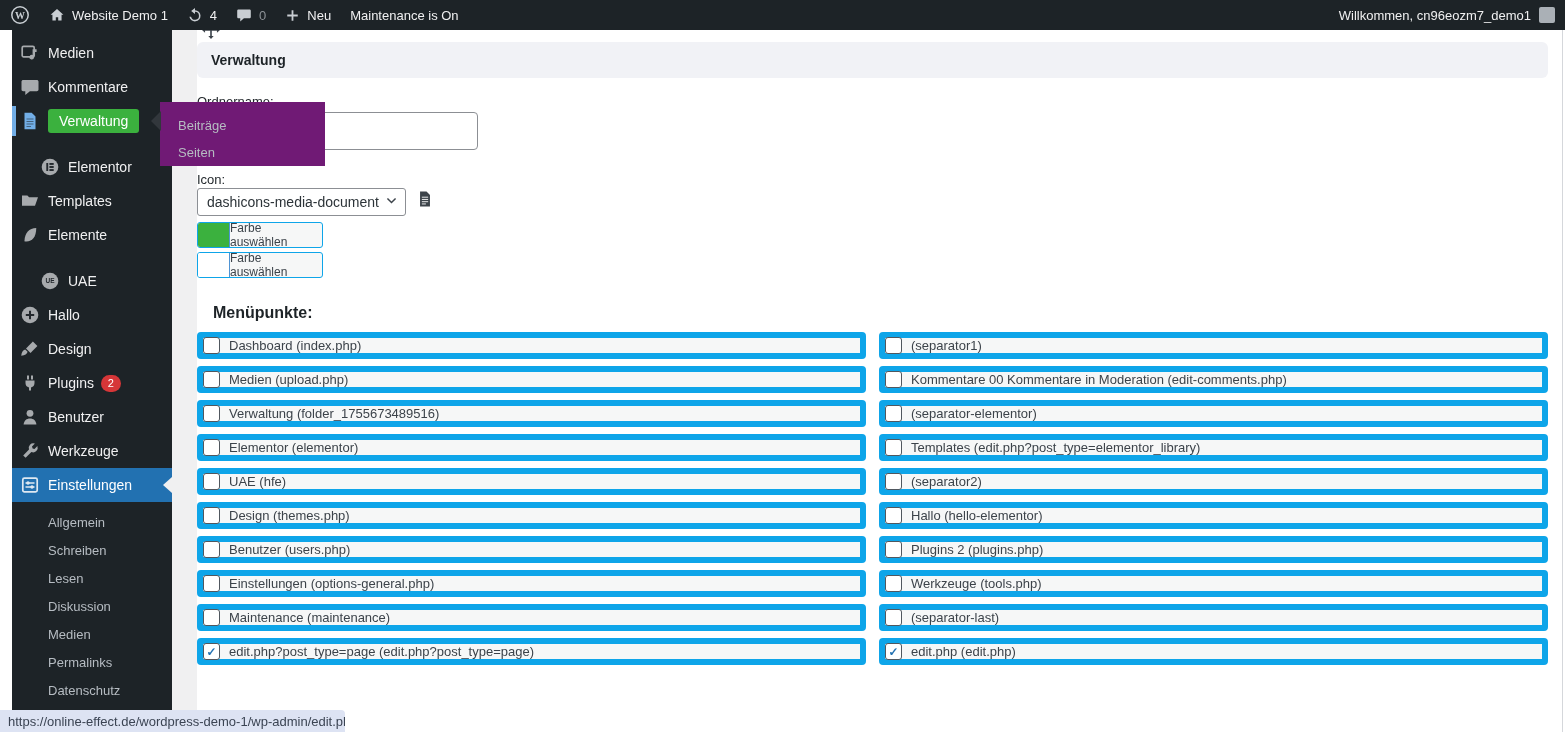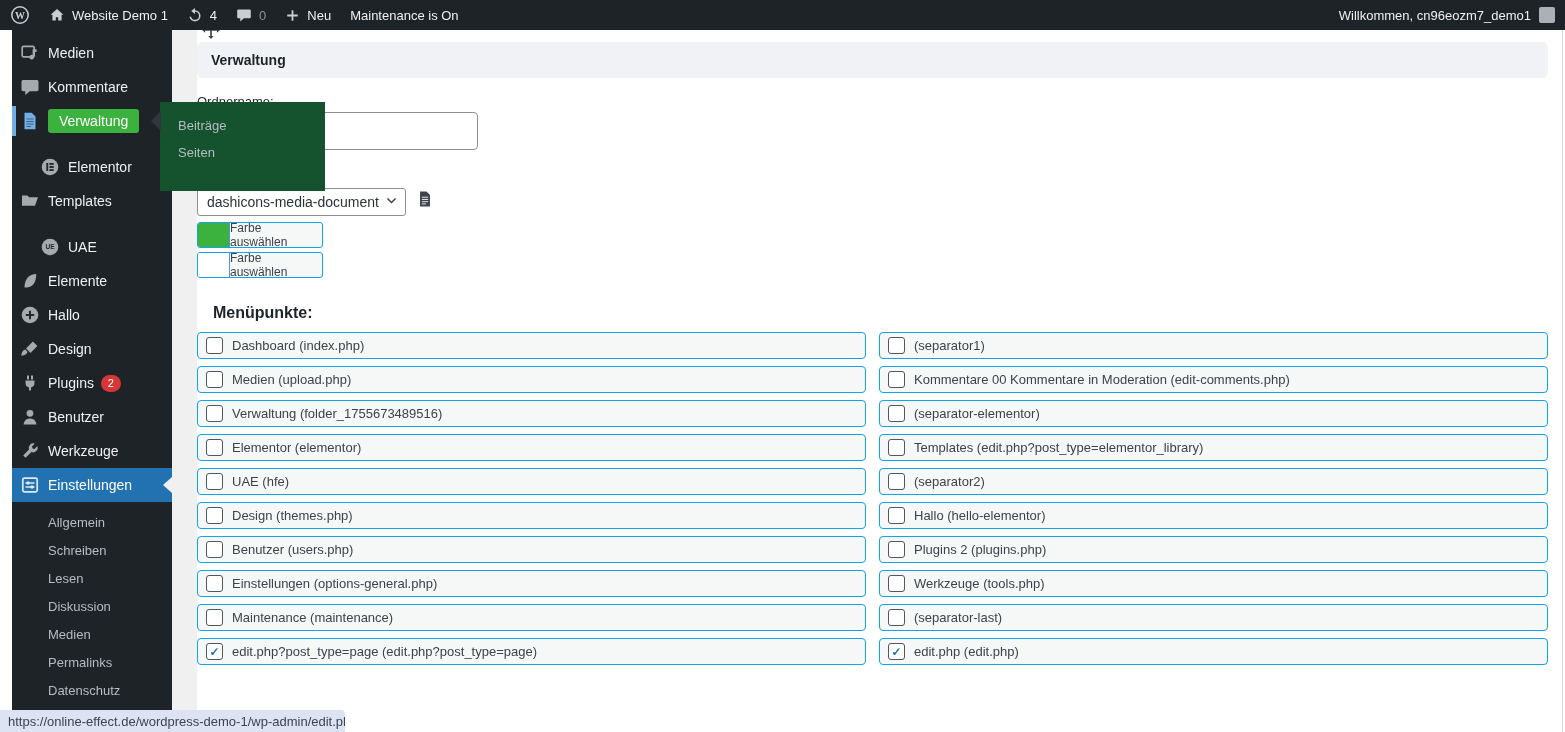--- a/index.html
+++ b/index.html
@@ -34,21 +34,21 @@
   .sb-item.active{background:#2271b1;color:#fff;}
   .sb-item.active .sb-ico{color:#dfe9f2;}
   .sb-item.active::after{
     content:"";position:absolute;right:0;top:50%;margin-top:-8px;
     border-top:8px solid transparent;border-bottom:8px solid transparent;border-right:9px solid #f0f0f1;
   }
   .indicator-strip{position:absolute;left:0;top:2px;bottom:2px;width:4px;}
   .submenu{padding:6px 0 8px;}
   .sub-item{height:28px;display:flex;align-items:center;padding-left:36px;color:#b6bcc2;font-size:13px;cursor:pointer;}
   
-  .flyout{position:absolute;left:160px;top:102px;width:165px;height:89px;background:#14532d;z-index:20;box-sizing:border-box;padding-top:10px;}
+  .flyout{position:absolute;left:160px;top:102px;width:165px;height:64px;background:#701a75;z-index:20;box-sizing:border-box;padding-top:10px;}
   .fly-arrow{position:absolute;left:-9px;top:9px;width:0;height:0;
     border-top:10px solid transparent;border-bottom:10px solid transparent;border-right:10px solid #32373c;}
   .fly-item{height:27px;display:flex;align-items:center;padding-left:18px;color:#b6bcc2;font-size:13px;cursor:pointer;}
   
   .content{position:absolute;left:160px;top:30px;width:1405px;height:702px;background:#fff;}
   .gutter{position:absolute;left:0;top:0;width:37px;height:702px;background:#f0f0f1;}
   .scroll-edge{position:absolute;right:2px;top:0;bottom:0;width:1px;background:#d5d7db;}
   .panel{position:absolute;left:37px;top:0;width:1351px;height:677px;background:#fff;}
   .move{position:absolute;left:5px;top:-9px;color:#3c434a;}
   .panel-header{
@@ -75,22 +75,22 @@
   }
   .color-btn.c1{top:192px;}
   .color-btn.c2{top:222px;}
   .swatch{width:31px;flex:none;border-right:1px solid #4f94d4;background:#fff;}
   .cb-label{flex:1;display:flex;align-items:center;justify-content:center;font-size:12px;color:#3c434a;}
   .mp-label{position:absolute;left:0;top:274px;font-size:16px;font-weight:bold;color:#1d2327;margin-left:16px;}
   .col{position:absolute;top:302px;width:669px;}
   .col-left{left:0;}
   .col-right{left:682px;}
   .mrow{
-    height:27px;display:flex;align-items:center;background:#f6f7f7;border:1px solid #0ea5e9;
-    border-radius:4px;margin-bottom:7px;padding-left:8px;gap:9px;font-size:13px;color:#3c434a;
+    height:27px;display:flex;align-items:center;background:#f6f7f7;border:6px solid #0ea5e9;
+    border-radius:4px;margin-bottom:7px;gap:9px;font-size:13px;color:#3c434a;
     box-sizing:border-box;cursor:pointer;
   }
   .cbx{
     width:15px;height:15px;flex:none;background:#fff;border:1px solid #50575e;border-radius:3px;
     display:flex;align-items:center;justify-content:center;font-size:12px;line-height:1;
     color:#2271b1;font-weight:bold;cursor:pointer;
   }
   
   .tooltip{
     position:absolute;left:0;bottom:0;width:345px;height:22px;background:#dde3f3;z-index:60;
@@ -197,36 +197,36 @@
         <span class="sb-label">Elementor</span>
       </div>
       <div class="sb-item">
         <span class="sb-ico">
           <svg viewBox="0 0 20 20" width="20" height="20">
             <path fill="currentColor" d="M2 4.5h5.4l1.7 1.8H18l-3 8.4H2z"></path>
           </svg>
         </span>
         <span class="sb-label">Templates</span>
       </div>
+      <div class="sb-item">
+        <span class="sb-ico">
+          <svg viewBox="0 0 20 20" width="20" height="20">
+            <path fill="currentColor" d="M16.3 3.1C8.9 3.4 5 7.7 4.4 16.2c.5.2 1.2.3 1.9.3 6.3 0 9.7-4.4 10-13.4z"></path>
+          </svg>
+        </span>
+        <span class="sb-label">Elemente</span>
+      </div>
       <div class="sb-item gap">
         <span class="sb-ico">
           <svg viewBox="0 0 20 20" width="20" height="20">
             <circle cx="10" cy="10" r="8.3" fill="currentColor"></circle>
             <text x="10" y="12.4" font-size="6.5" font-weight="bold" text-anchor="middle" fill="#23282d" font-family="Liberation Sans,sans-serif">UE</text>
           </svg>
         </span>
         <span class="sb-label">UAE</span>
-      </div>
-      <div class="sb-item">
-        <span class="sb-ico">
-          <svg viewBox="0 0 20 20" width="20" height="20">
-            <path fill="currentColor" d="M16.3 3.1C8.9 3.4 5 7.7 4.4 16.2c.5.2 1.2.3 1.9.3 6.3 0 9.7-4.4 10-13.4z"></path>
-          </svg>
-        </span>
-        <span class="sb-label">Elemente</span>
       </div>
       <div class="sb-item">
         <span class="sb-ico">
           <svg viewBox="0 0 20 20" width="20" height="20">
             <circle cx="10" cy="10" r="8.3" fill="currentColor"></circle>
             <path stroke="#23282d" stroke-width="2" d="M10 5.8v8.4M5.8 10h8.4"></path>
           </svg>
         </span>
         <span class="sb-label">Hallo</span>
       </div>

